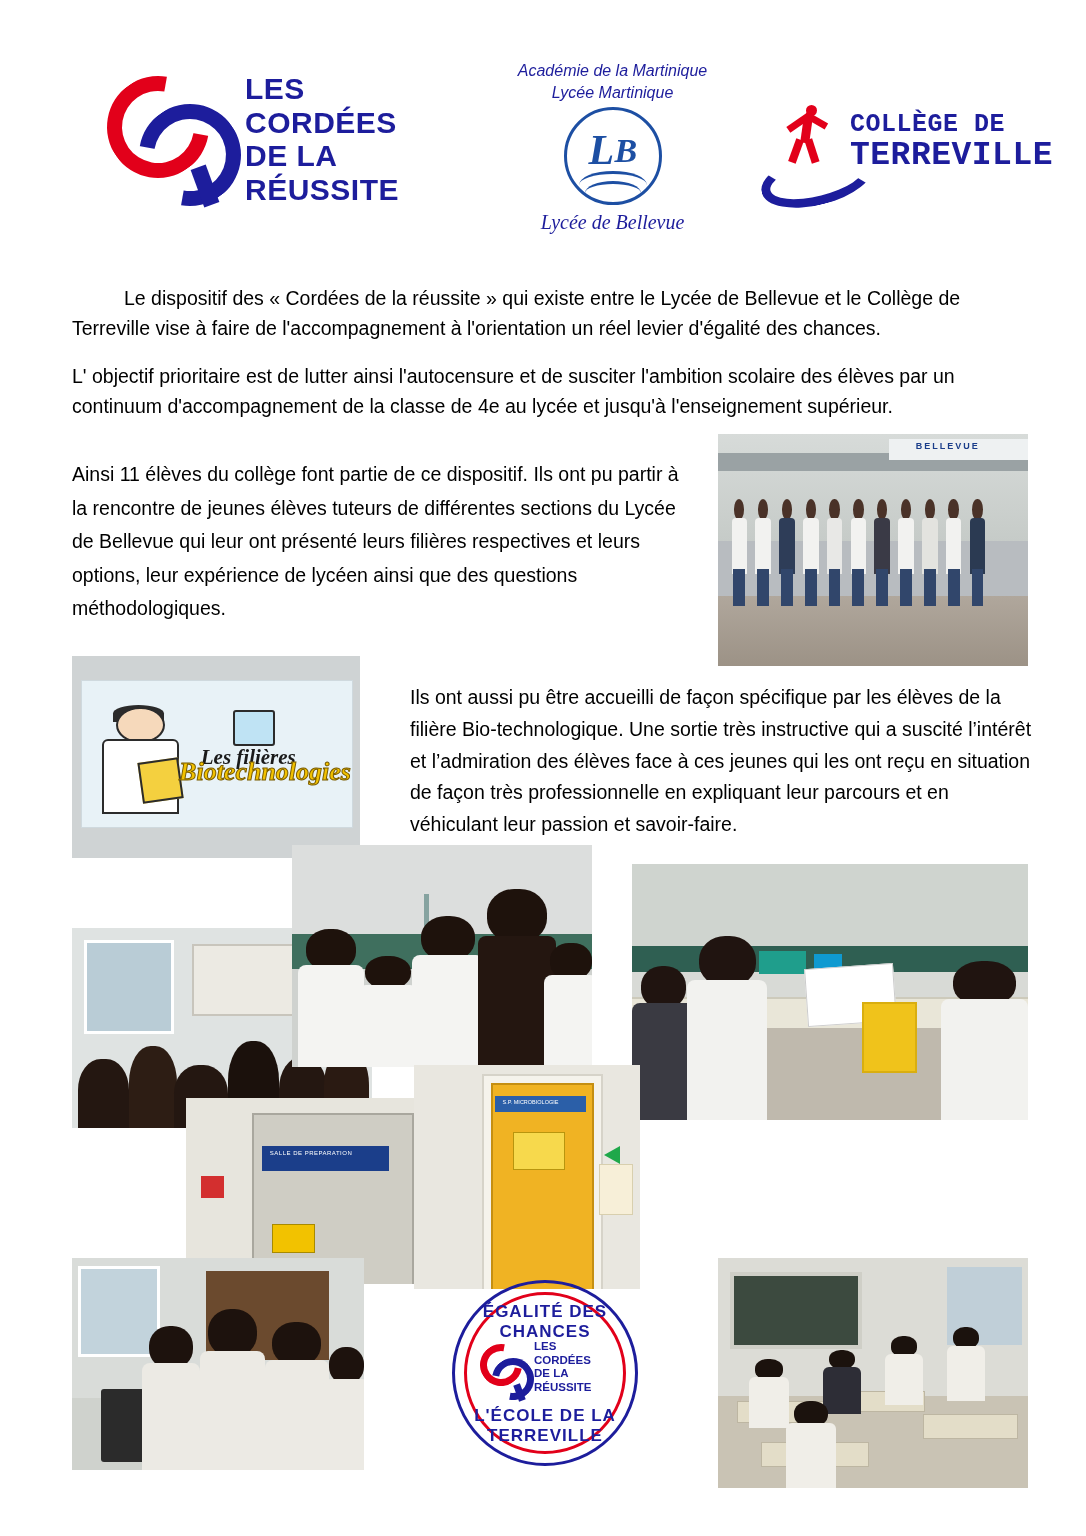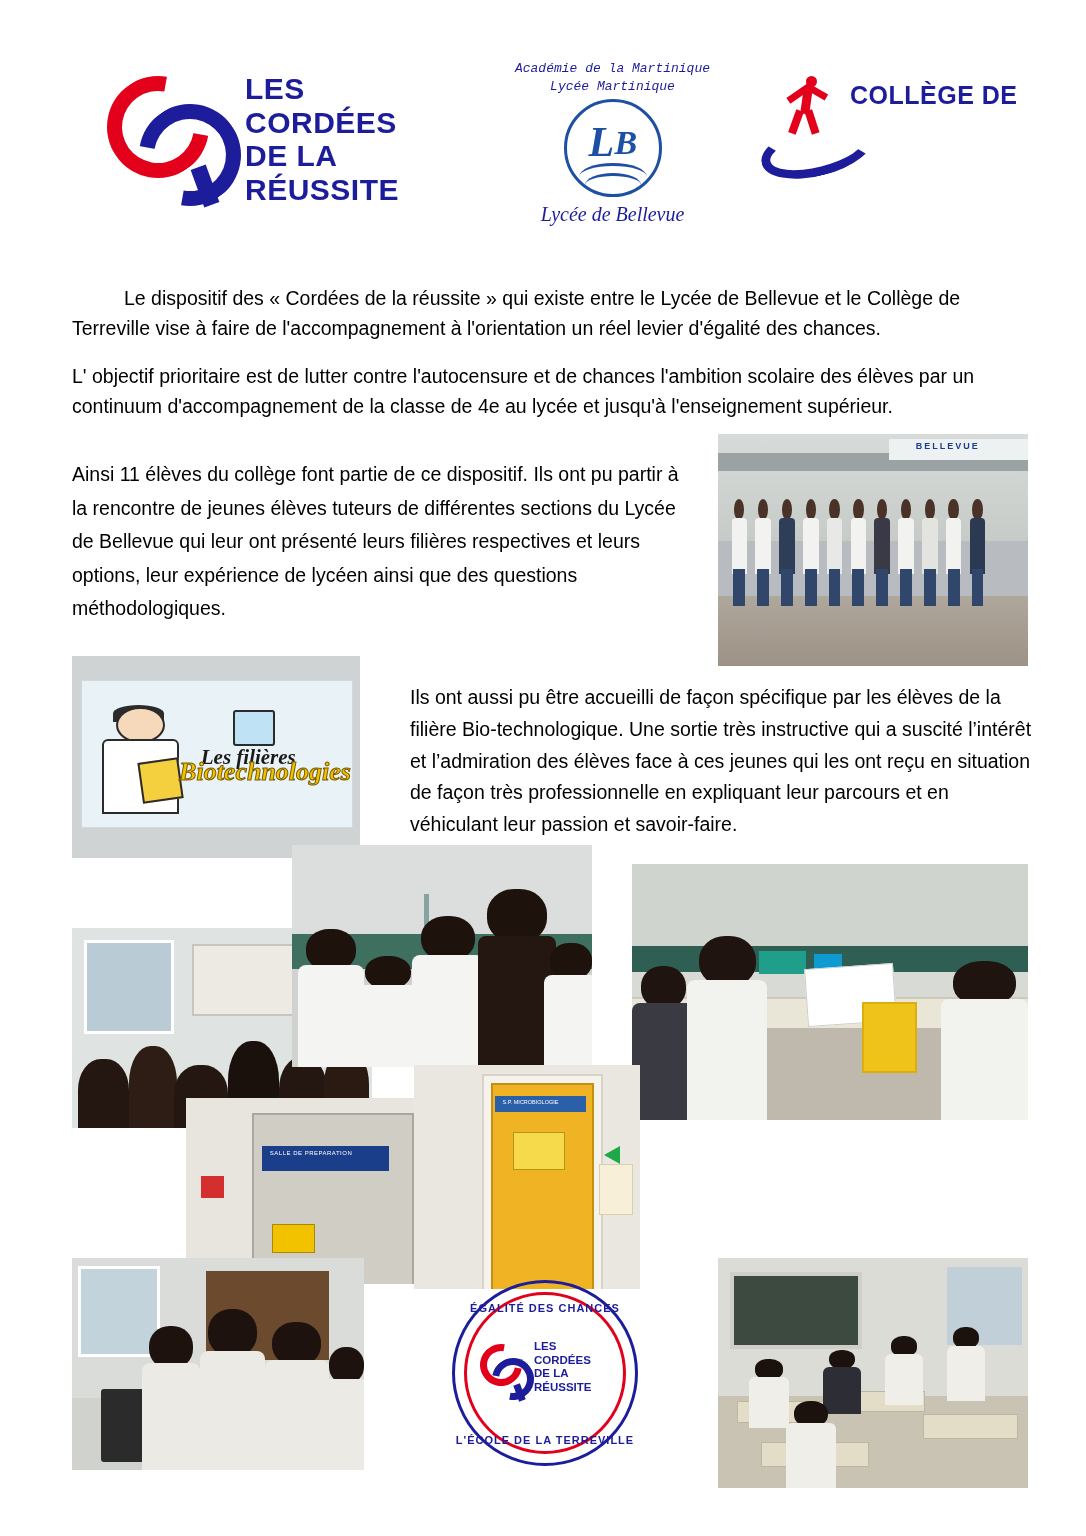--- a/index.html
+++ b/index.html
@@ -90,23 +90,23 @@
   
   .logo-bellevue {
     position: absolute;
     left: 505px;
     top: 15px;
     width: 215px;
     height: 175px;
     text-align: center;
   }
   .bellevue-acad {
-    font-family: Liberation Mono, monospace;
+    font-family: Liberation Sans, sans-serif;
     font-style: italic;
-    font-size: 13px;
+    font-size: 16px;
     color: #1d1d9c;
     line-height: 1.35;
   }
   .bellevue-circle {
     margin: 4px auto 0 auto;
     width: 92px;
     height: 92px;
     border: 3px solid #1d4fa3;
     border-radius: 50%;
     position: relative;
@@ -155,23 +155,24 @@
     font-family: "Liberation Serif", serif;
     font-style: italic;
     font-size: 20px;
     color: #1d1d9c;
   }
 
   
   .logo-terreville {
     position: absolute;
     left: 760px;
-    top: 29px;
+    top: 58px;
     width: 270px;
     height: 100px;
+    font-family: Liberation Mono, monospace;
   }
   .terre-figure {
     position: absolute;
     left: 20px;
     top: 2px;
     width: 60px;
     height: 60px;
   }
   .tf-head {
     position: absolute;
@@ -394,21 +395,21 @@
     border: 3px solid #e2001a;
     border-radius: 50%;
   }
   .seal-top-text, .seal-bottom-text {
     position: absolute;
     left: 0;
     width: 100%;
     text-align: center;
     font-weight: bold;
     color: #1d1d9c;
-    font-size: 11px;
+    font-size: 17px;
     letter-spacing: 1px;
   }
   .seal-top-text { top: 22px; }
   .seal-bottom-text { bottom: 20px; color:#1d1d9c; }
   .seal-logo {
     position: absolute;
     left: 26px;
     top: 58px;
     width: 134px;
     height: 66px;
@@ -469,26 +470,27 @@
       <div class="tf-head"></div>
       <div class="tf-arm1"></div>
       <div class="tf-arm2"></div>
       <div class="tf-body"></div>
       <div class="tf-leg1"></div>
       <div class="tf-leg2"></div>
     </div>
     <div class="terre-swoosh"></div>
     <div class="terre-text">
       <div class="t1">COLLÈGE DE</div>
+      <div class="t2">TERREVILLE</div>
     </div>
   </div>
 </div>
 
 <p class="para" id="para1">Le dispositif des « Cordées de la réussite » qui existe entre le Lycée de Bellevue et le Collège de Terreville vise à faire de l'accompagnement à l'orientation un réel levier d'égalité des chances.</p>
-<p class="para" id="para2">L' objectif prioritaire est de lutter contre l'autocensure et de chances l'ambition scolaire des élèves par un continuum d'accompagnement de la classe de 4e au lycée et jusqu'à l'enseignement supérieur.</p>
+<p class="para" id="para2">L' objectif prioritaire est de lutter ainsi l'autocensure et de susciter l'ambition scolaire des élèves par un continuum d'accompagnement de la classe de 4e au lycée et jusqu'à l'enseignement supérieur.</p>
 <p class="para" id="para3">Ainsi 11 élèves du collège font partie de ce dispositif. Ils ont pu partir à la rencontre de jeunes élèves tuteurs de différentes sections du Lycée de Bellevue qui leur ont présenté leurs filières respectives et leurs options, leur expérience de lycéen ainsi que des questions méthodologiques.</p>
 <p class="para" id="para4">Ils ont aussi pu être accueilli de façon spécifique par les élèves de la filière Bio-technologique. Une sortie très instructive qui a suscité l’intérêt et l’admiration des élèves face à ces jeunes qui les ont reçu en situation de façon très professionnelle en expliquant leur parcours et en véhiculant leur passion et savoir-faire.</p>
 
 <div class="photo" id="photo-group-entrance">
   <div class="ph-inner">
     <div class="pg-sky"></div>
     <div class="pg-building"></div>
     <div class="pg-roof"></div>
     <div class="pg-sign">
       <span>BELLEVUE</span>

